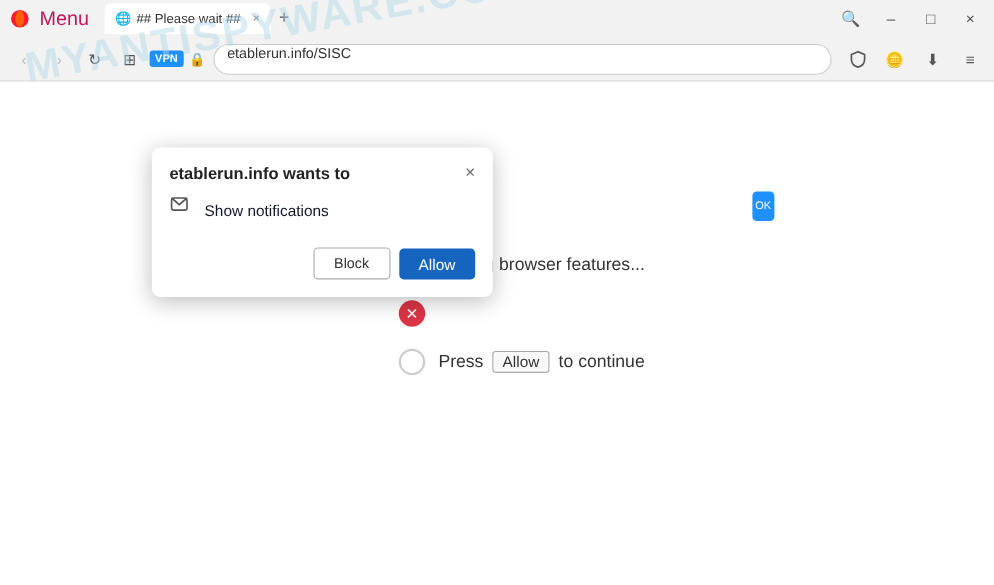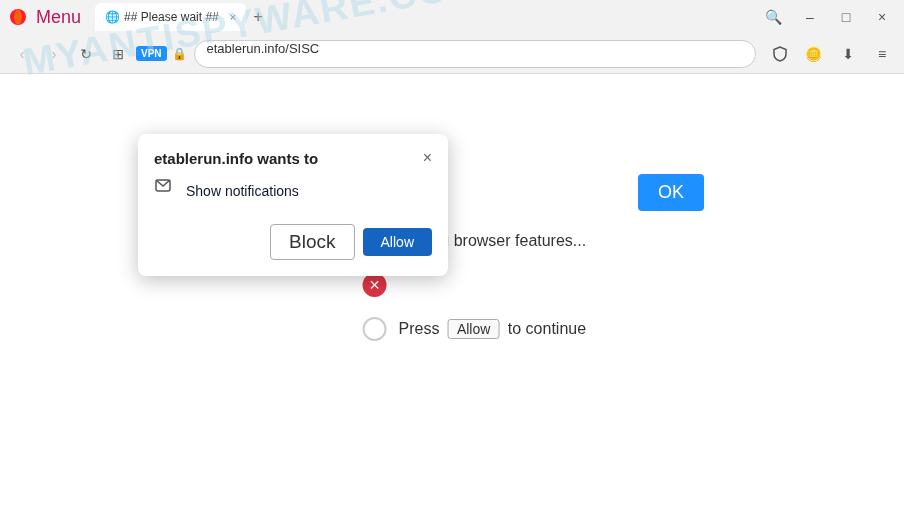--- a/index.html
+++ b/index.html
@@ -191,22 +191,22 @@
 
     
     .ok-button {
       position: absolute;
       top: 100px;
       right: 200px;
       background: #1e90ff;
       color: #fff;
       border: none;
       border-radius: 4px;
-      padding: 8px 20px;
-      font-size: 18px;
+      padding: 8px 3px;
+      font-size: 10px;
       cursor: pointer;
       font-weight: 500;
     }
 
     
     .status-area {
       position: absolute;
       top: 155px;
       left: 50%;
       transform: translateX(-40%);
@@ -297,21 +297,21 @@
       align-items: center;
       justify-content: flex-end;
       padding: 8px 16px 16px 16px;
       gap: 8px;
     }
     .btn-block {
       background: #fff;
       border: 1px solid #aaa;
       border-radius: 4px;
       padding: 6px 18px;
-      font-size: 19px;
+      font-size: 13px;
       color: #333;
       cursor: pointer;
     }
     .btn-allow {
       background: #1565c0;
       border: none;
       border-radius: 4px;
       padding: 6px 18px;
       font-size: 14px;
       color: #fff;

